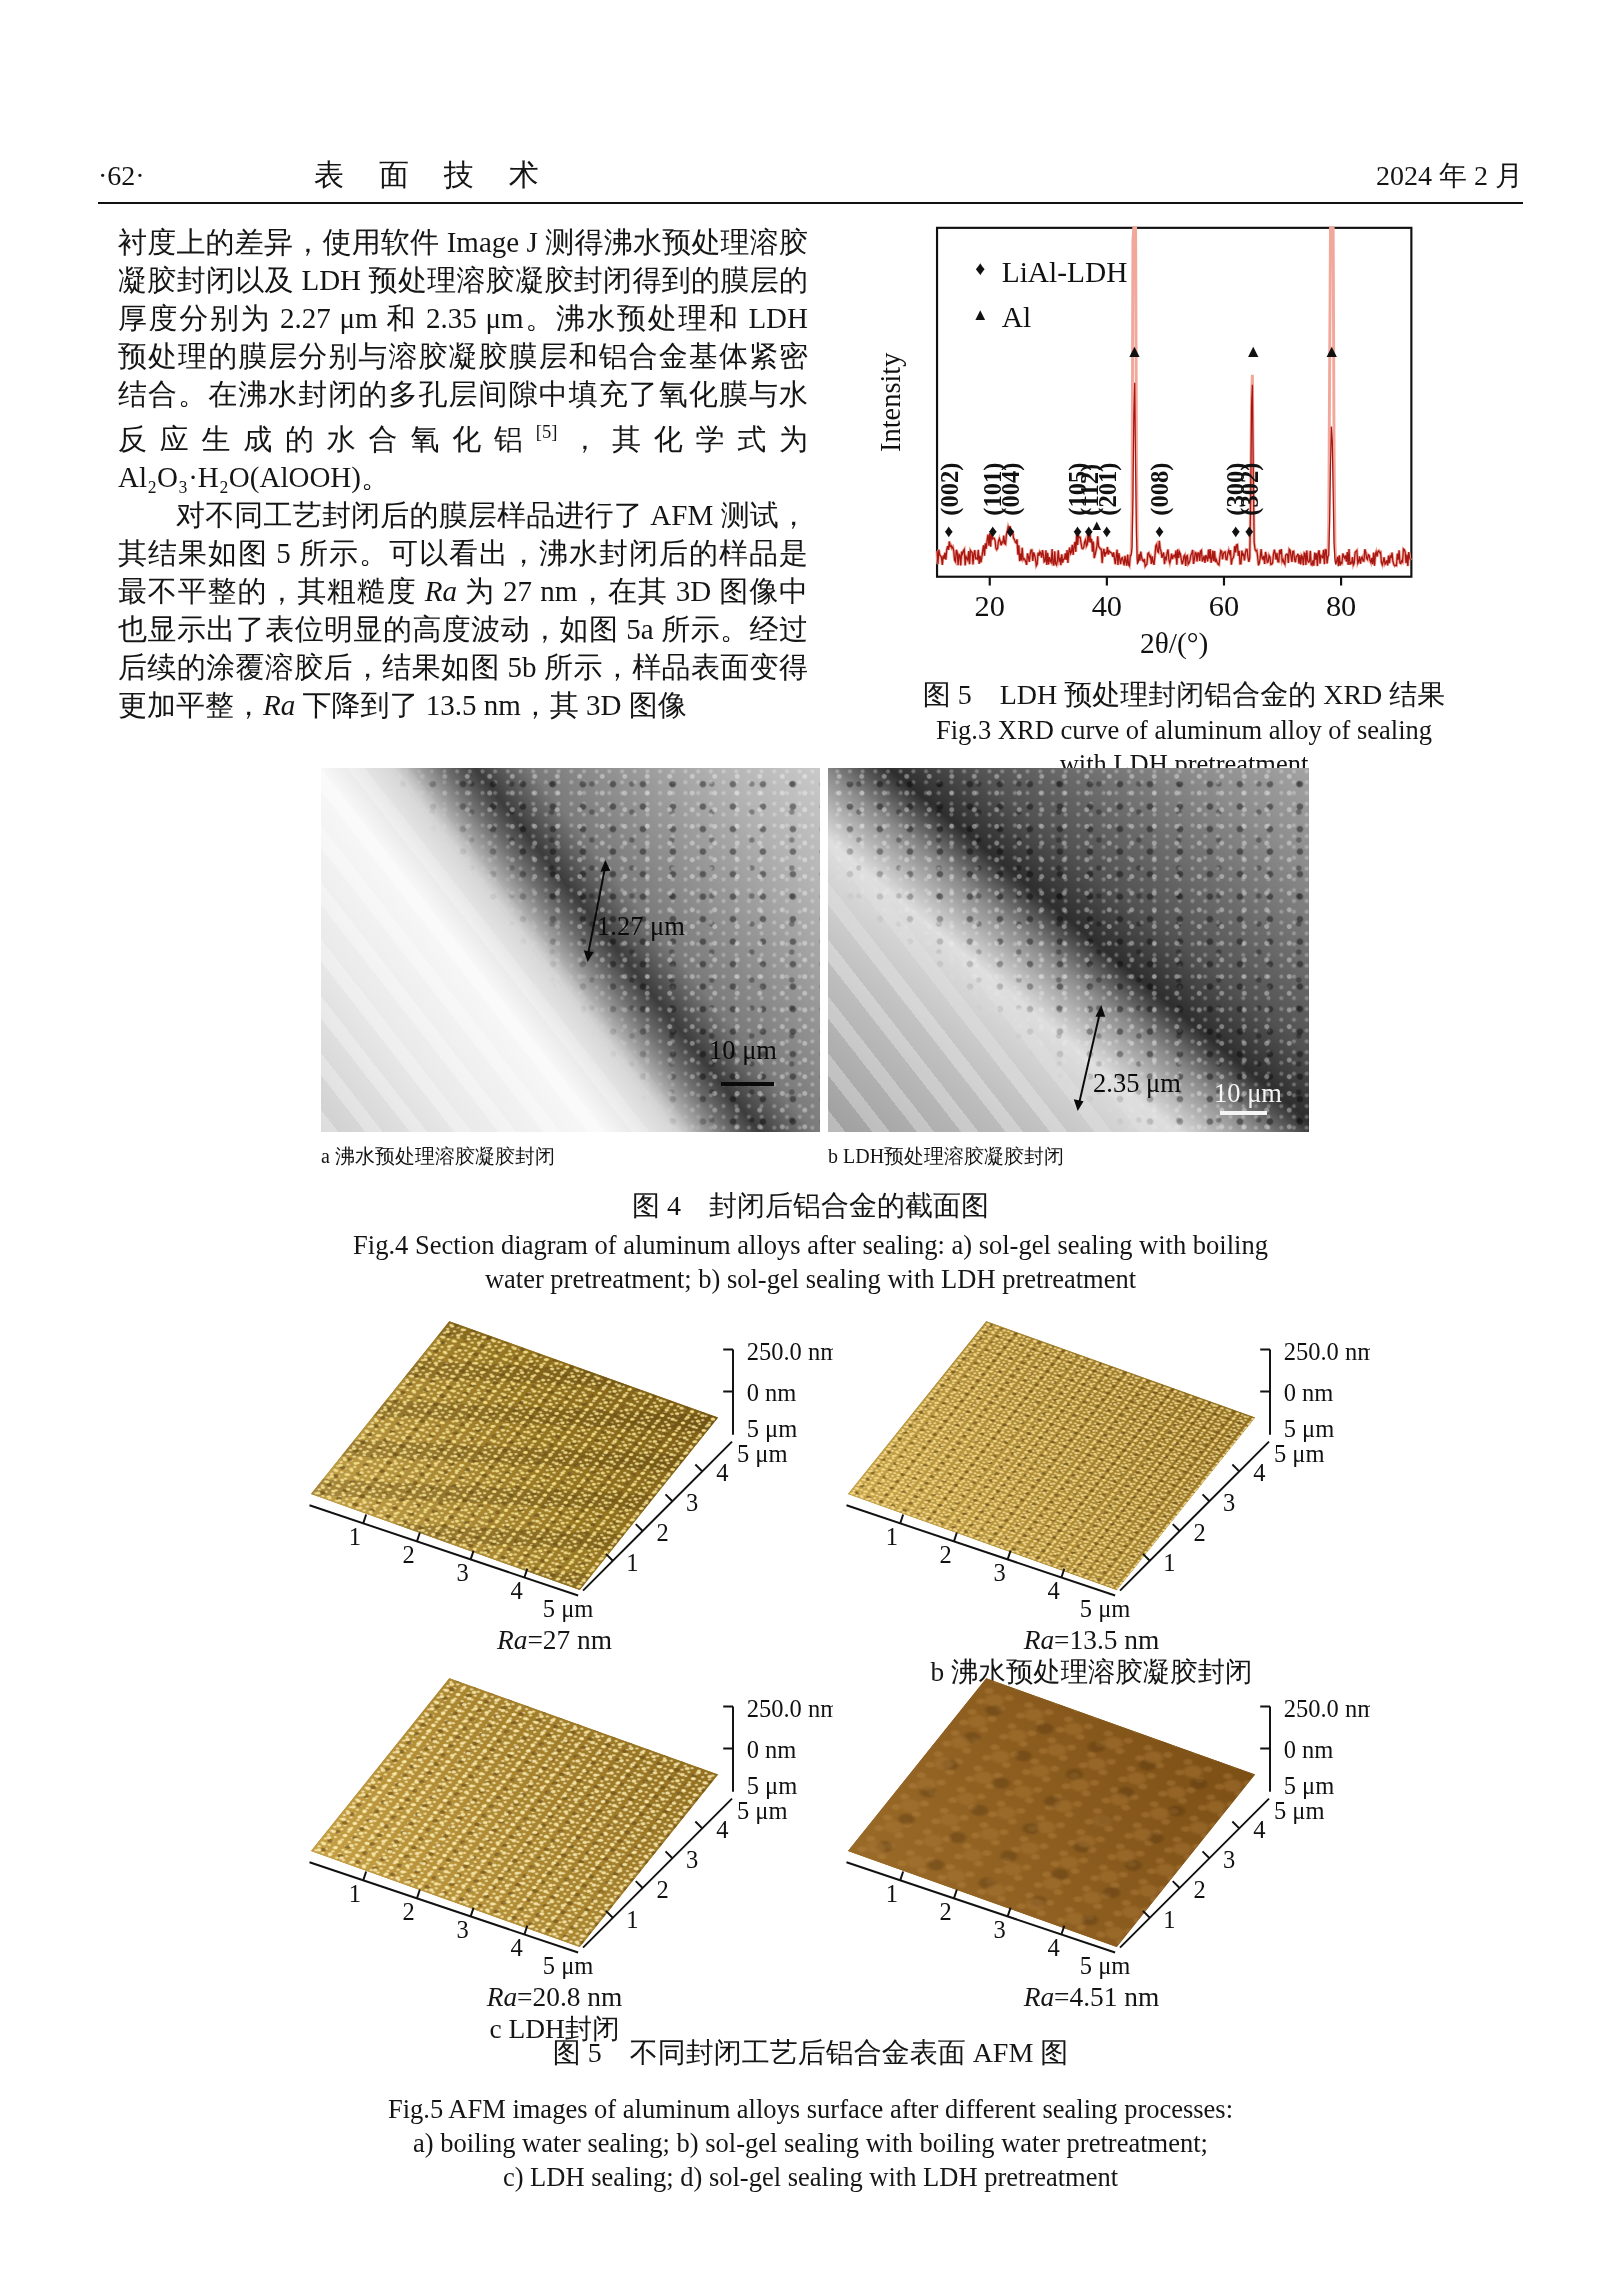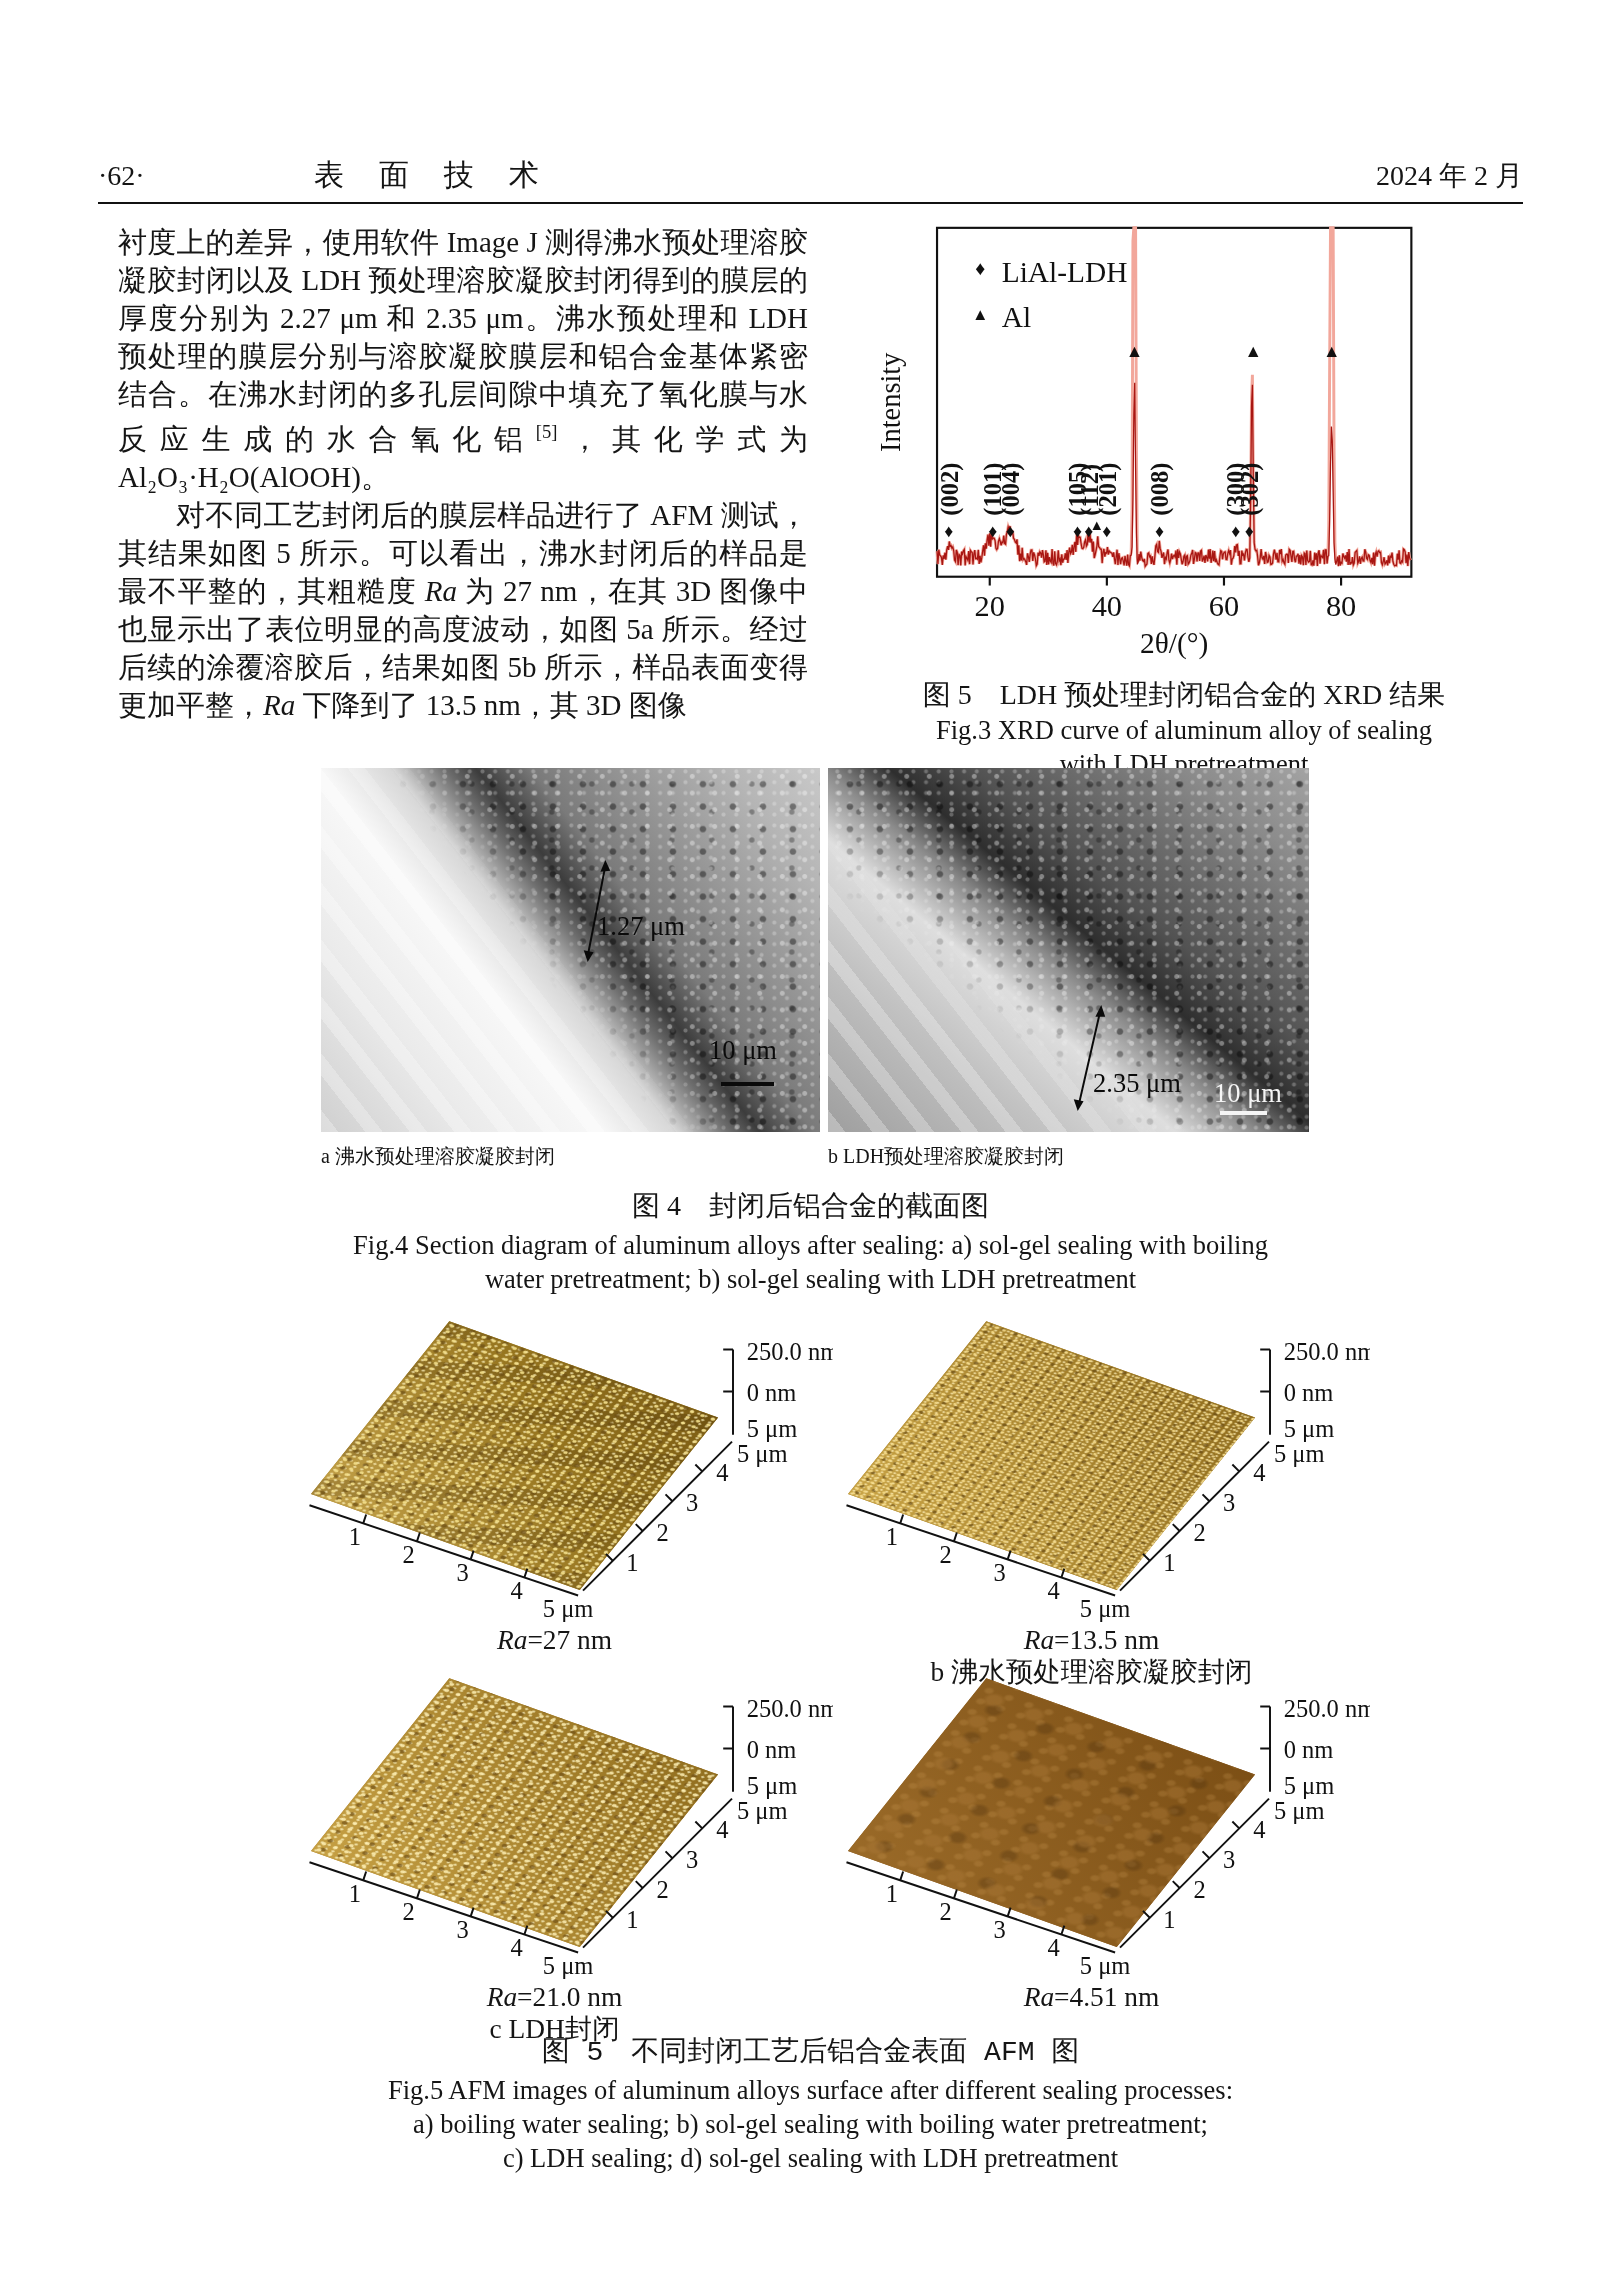--- a/index.html
+++ b/index.html
@@ -93,21 +93,21 @@
      radial-gradient(circle, rgba(70,42,10,.3) 0 5.9px, transparent 10.8px),
      radial-gradient(circle, rgba(205,155,85,.25) 0 2.9px, transparent 5.9px),
      linear-gradient(135deg,#9a6a28 0%,#7c4f15 100%);
      background-size:45px 37px,58px 48px,22.5px 18.6px,100% 100%;}
   .afm-axes{position:absolute;left:0;top:0;}
   .afm-axes path{stroke:#111;stroke-width:2px;fill:none;}
   .afm-axes text{fill:#111;font-size:25px;font-family:"Liberation Serif","DejaVu Serif",serif;}
   .afm-ra{position:absolute;left:0;top:310px;width:541px;text-align:center;font-size:27.4px;}
   .afm-cap{position:absolute;left:0;top:339px;width:541px;text-align:center;font-size:27.4px;}
   #fig5-caption{left:98px;top:2035px;width:1425px;text-align:center;}
-  #fig5-caption .cap-cn{margin-bottom:2px;font-family:Liberation Mono, monospace;}
+  #fig5-caption .cap-cn{margin-bottom:21px;}
 </style>
 </head>
 <body>
 
 <div id="header" class="abs">
   <span id="page-number">·62·</span>
   <span id="journal-title">表 面 技 术</span>
   <span id="issue-date">2024 年 2 月</span>
 </div>
 <div id="header-rule" class="abs"></div>
@@ -266,21 +266,21 @@
     <text x="66" y="234">1</text>
     <text x="121" y="253">2</text>
     <text x="176" y="271">3</text>
     <text x="231" y="290">4</text>
     <text x="264" y="308">5 μm</text>
     <text x="349" y="261">1</text>
     <text x="380" y="230">2</text>
     <text x="410" y="200">3</text>
     <text x="441" y="169">4</text>
   </svg>
-  <div class="afm-ra"><i>Ra</i><span>=21.0 nm</span></div>
+  <div class="afm-ra"><i>Ra</i><span>=20.8 nm</span></div>
   <div class="afm-cap">c LDH封闭</div>
 </div>
 
 <div id="afm-d" class="afm-panel">
   <div class="afm-surface tex-d"></div>
   <svg class="afm-axes" width="549" height="361" viewBox="0 0 560 368">
     <path d="M458 35 v87 M448 35 h10 M448 78 h10"></path>
     <path d="M26 194 L300 286"></path>
     <path d="M80.8 212.4 l3 -9 M135.6 230.8 l3 -9 M190.4 249.2 l3 -9 M245.2 267.6 l3 -9"></path>
     <path d="M305 281 L457 129"></path>

